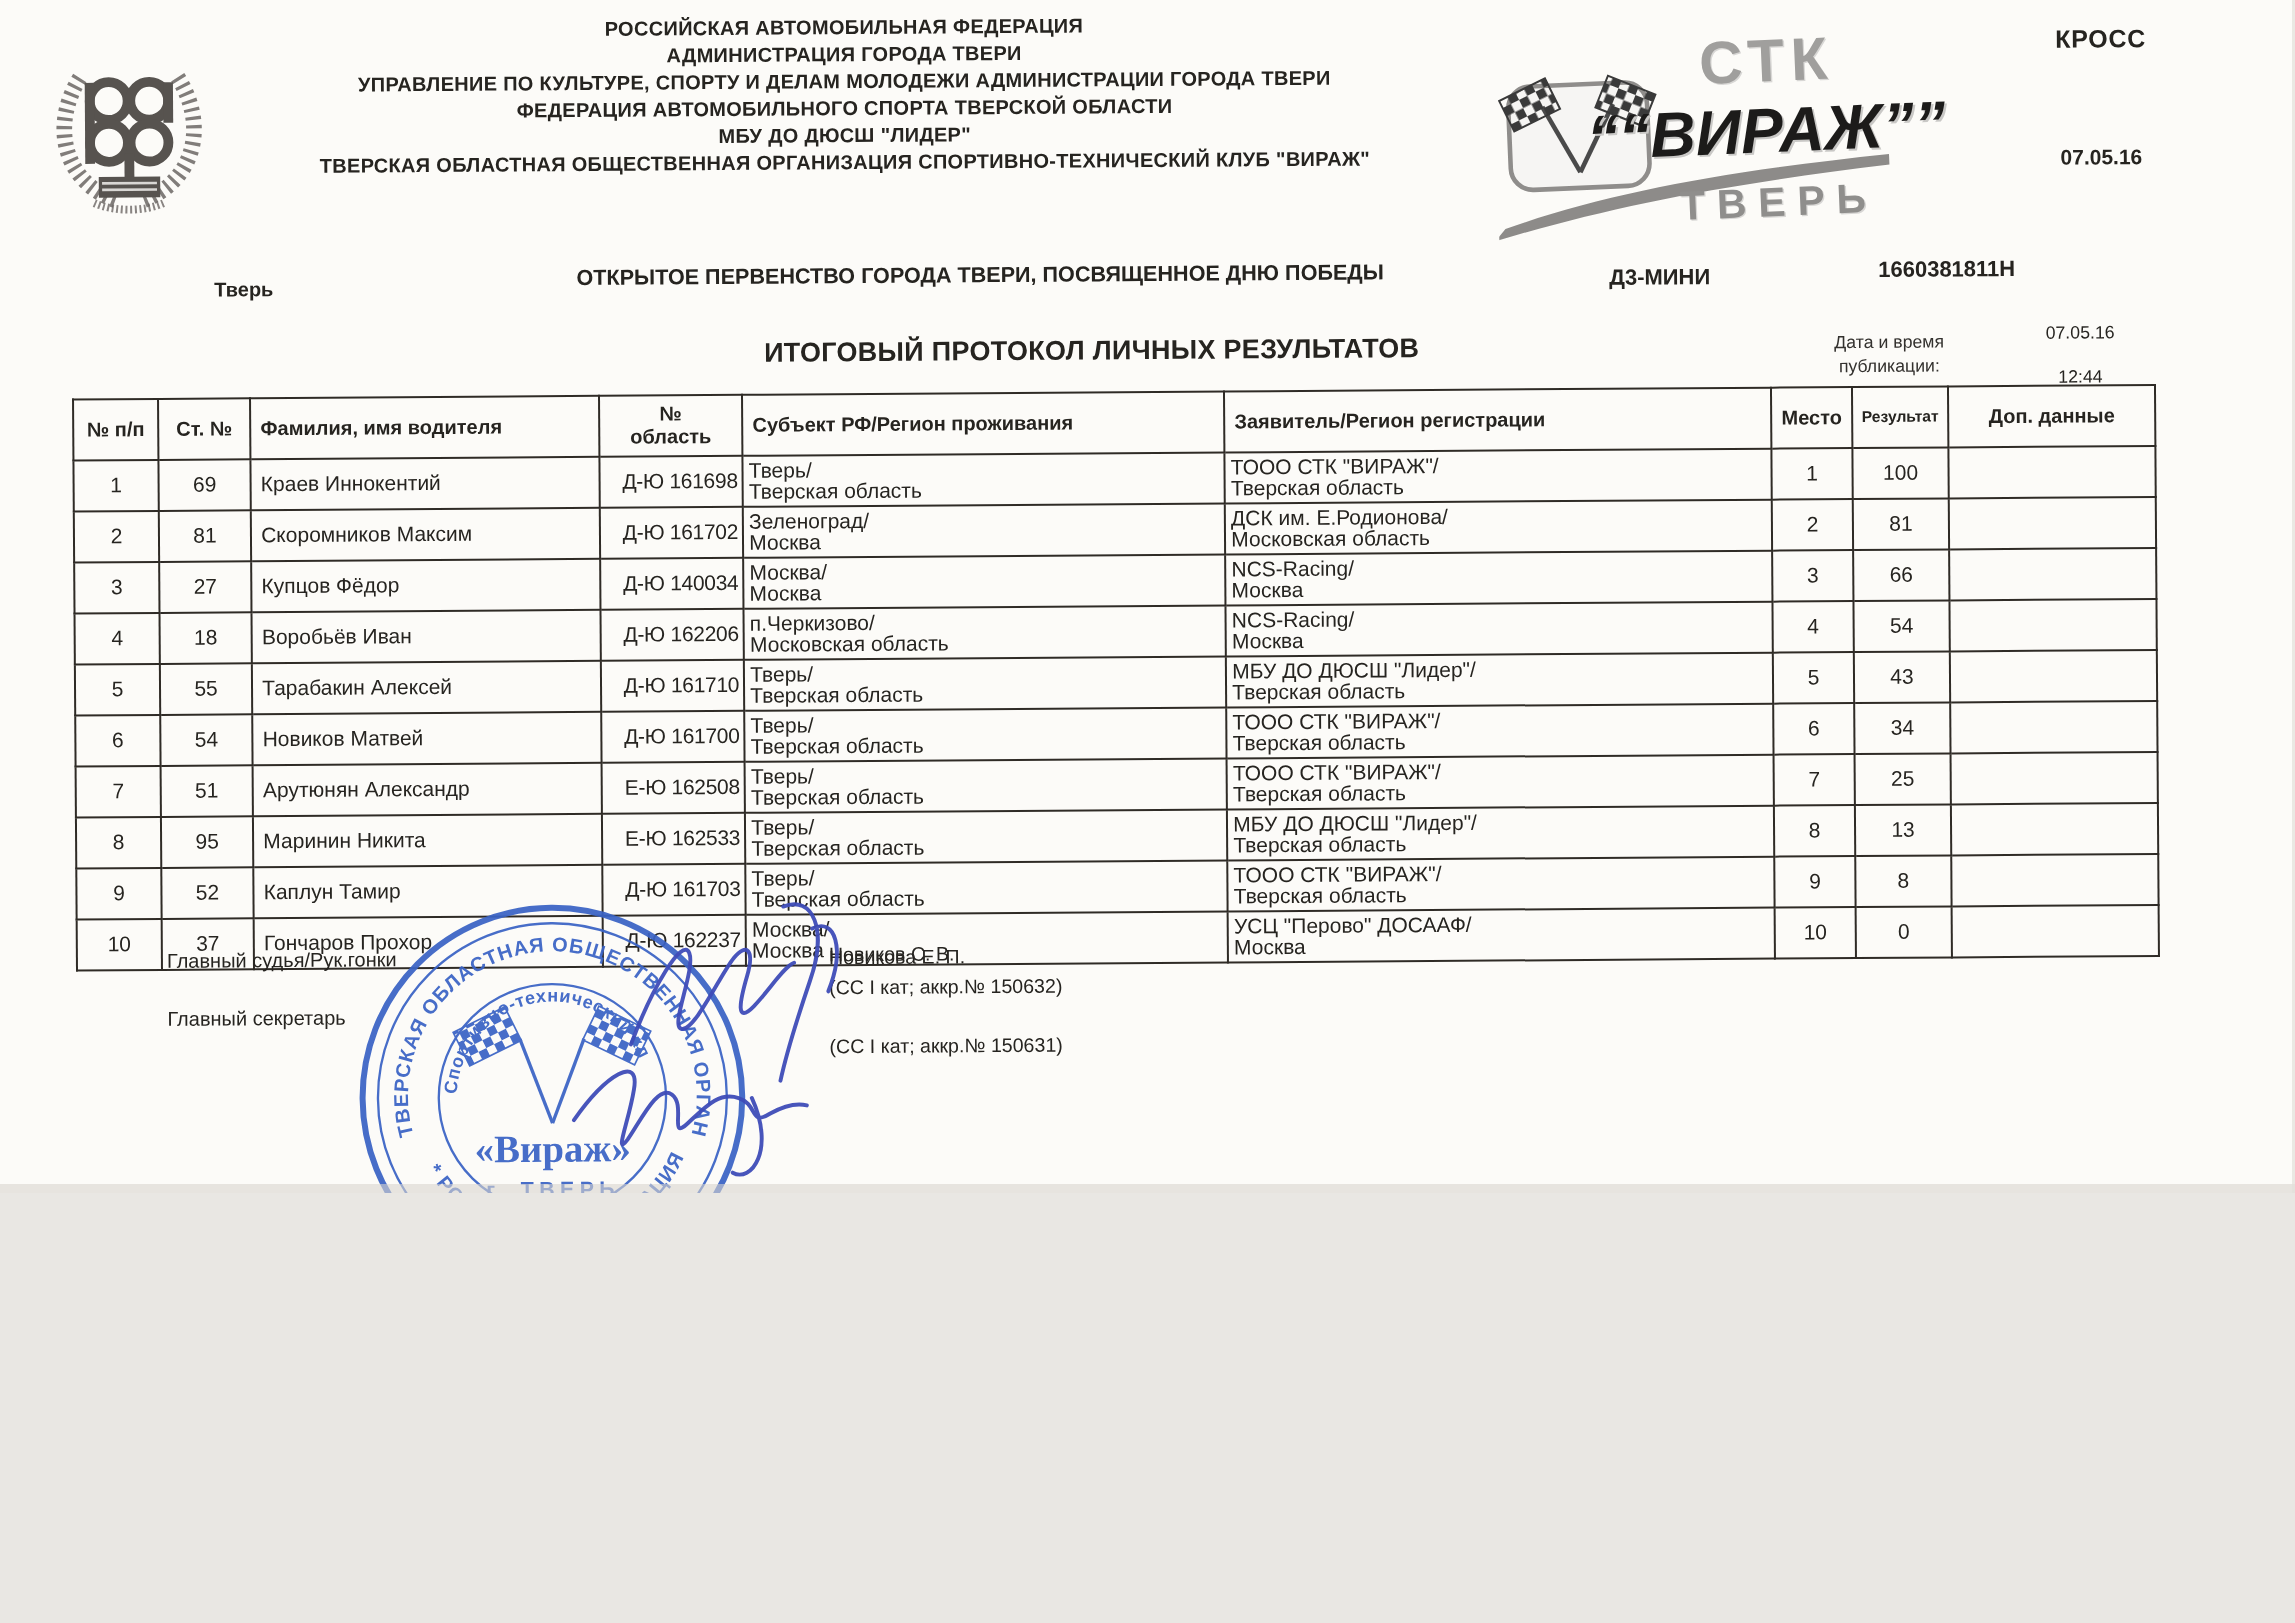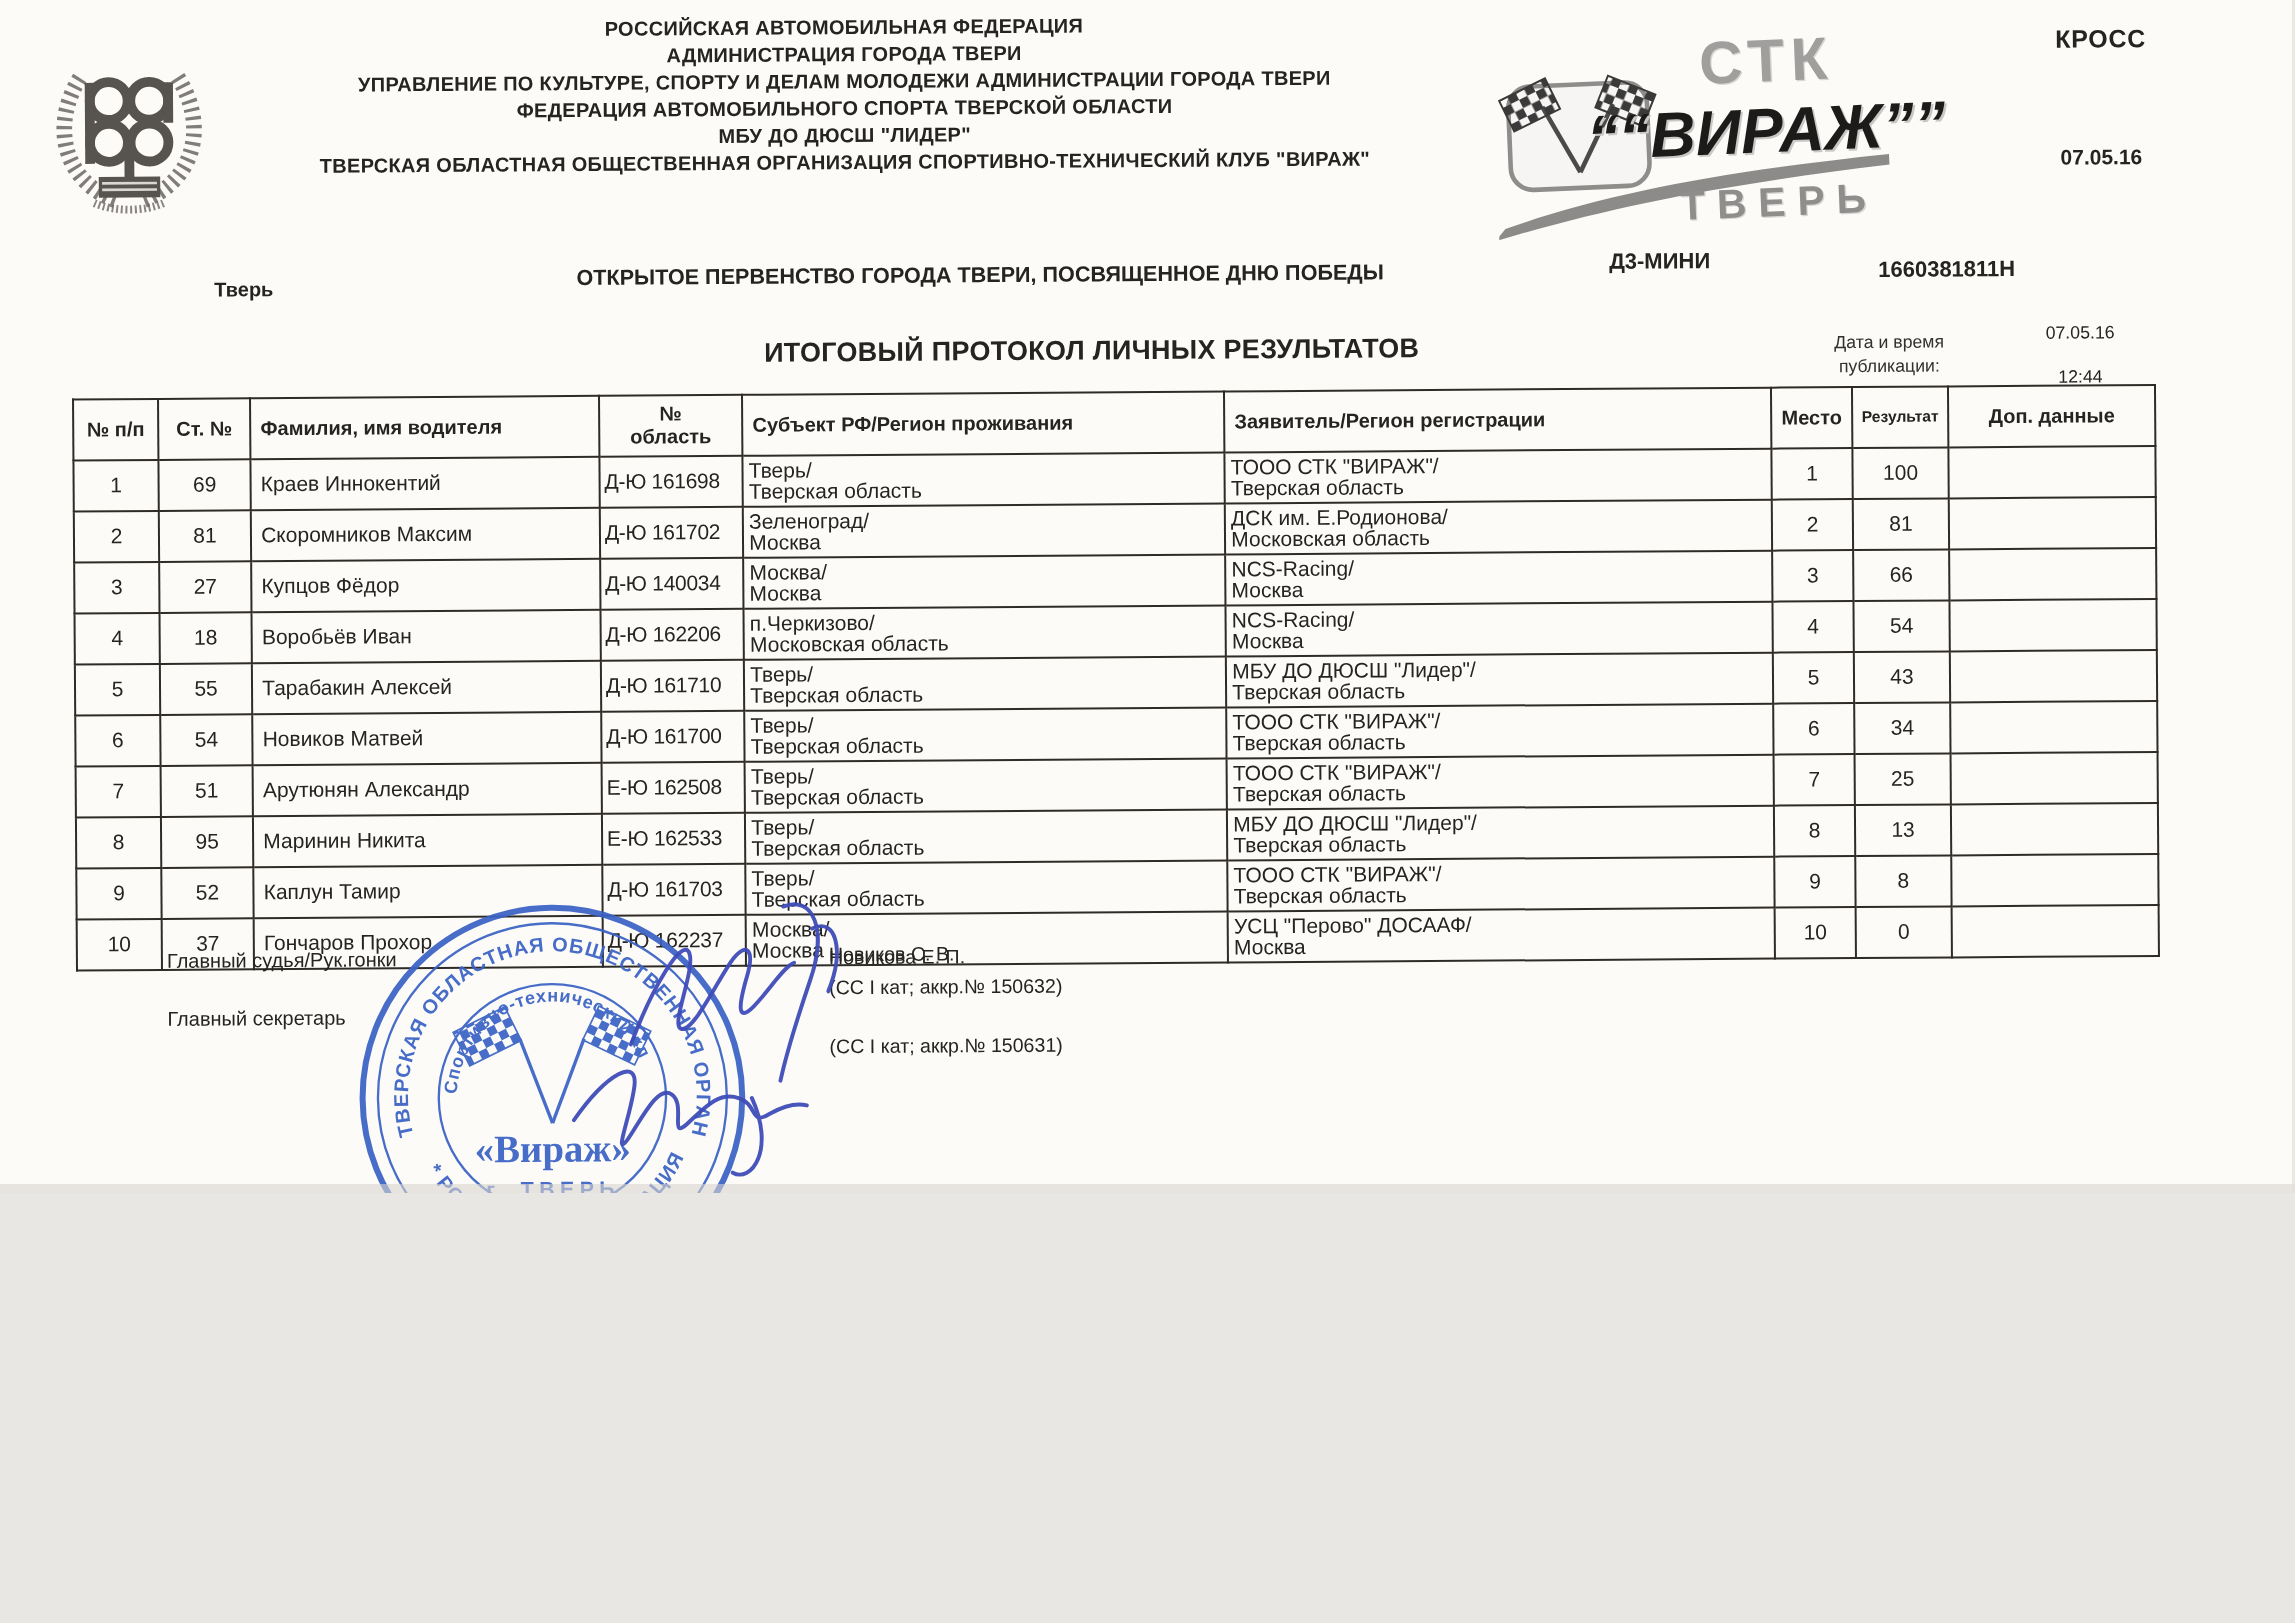--- a/index.html
+++ b/index.html
@@ -19,38 +19,38 @@
   .vlogo{left:1511px;top:38px;width:550px;height:203px;transform:rotate(-2deg);}
   .v-stk{left:194px;top:-7.9px;font-size:60px;font-weight:bold;color:#a09f9d;letter-spacing:6.5px;
          text-shadow:1.3px 1.3px 0 #d8d7d5;}
   .v-name{left:79px;top:60px;font-size:63px;font-weight:bold;font-style:italic;color:#1c1b1a;
           white-space:nowrap;text-shadow:2px 2px 0 #c9c8c6;}
   .v-city{left:169px;top:145px;font-size:41px;font-weight:bold;color:#8f8e8c;letter-spacing:11.8px;
           text-shadow:1.3px 1.3px 0 #d8d7d5;}
   
   .city{left:216px;top:272px;font-weight:bold;font-size:20px;}
   .event-title{left:419px;top:261px;width:1126px;text-align:center;font-weight:bold;font-size:21.6px;}
-  .eclass{left:1611px;top:252px;font-weight:bold;font-size:22px;}
+  .eclass{left:1611px;top:268px;font-weight:bold;font-size:22px;}
   .ecode{left:1880px;top:262px;font-weight:bold;font-size:22px;}
   .ptitle{left:602px;top:335px;width:982px;text-align:center;font-weight:bold;font-size:27px;letter-spacing:0.3px;}
   .publbl{left:1799px;top:336px;width:183px;text-align:center;font-size:17.7px;line-height:23.6px;color:#33312e;}
   .pubdate{left:2016px;top:329px;width:131px;text-align:center;font-size:17.7px;}
   .pubtime{left:2029px;top:373px;width:105px;text-align:center;font-size:17.7px;}
   
   table.res{position:absolute;left:73px;top:391px;border-collapse:collapse;table-layout:fixed;
             background:transparent;}
   table.res th,table.res td{border:2px solid #2f2b26;overflow:hidden;}
   table.res th{font-size:20px;font-weight:bold;height:56px;padding:1.3px 3.9px;vertical-align:middle;}
   table.res td{height:45px;padding:1.3px 3.9px;vertical-align:middle;font-size:21px;}
   .thl{text-align:left;padding-left:9.2px !important;}
   .ths{font-size:15.7px !important;}
   .hw{display:inline-block;max-width:88px;line-height:23.6px;}
   td.c{text-align:center;}
   td.name{text-align:left;padding-left:9.2px !important;font-size:21.6px;}
-  td.lic{text-align:left;white-space:nowrap;font-size:19.6px;letter-spacing:-0.3px;}
+  td.lic{text-align:right;white-space:nowrap;font-size:19.6px;letter-spacing:-0.3px;}
   td.two{font-size:17.7px;line-height:21.6px;text-align:left;padding:2px 5.2px !important;}
   
   .siglbl{font-size:20px;}
   .signm{font-size:19.6px;}
   
   .stamp{left:348px;top:893px;opacity:.93;}
   .ink{left:550px;top:887px;}
   .scan-bottom{left:0;right:0;bottom:0;height:9.2px;background:#d9d5cf;opacity:.6;}
   .scan-right{top:0;bottom:0;right:0;width:3.3px;background:#e3e0da;opacity:.7;}
 </style>

